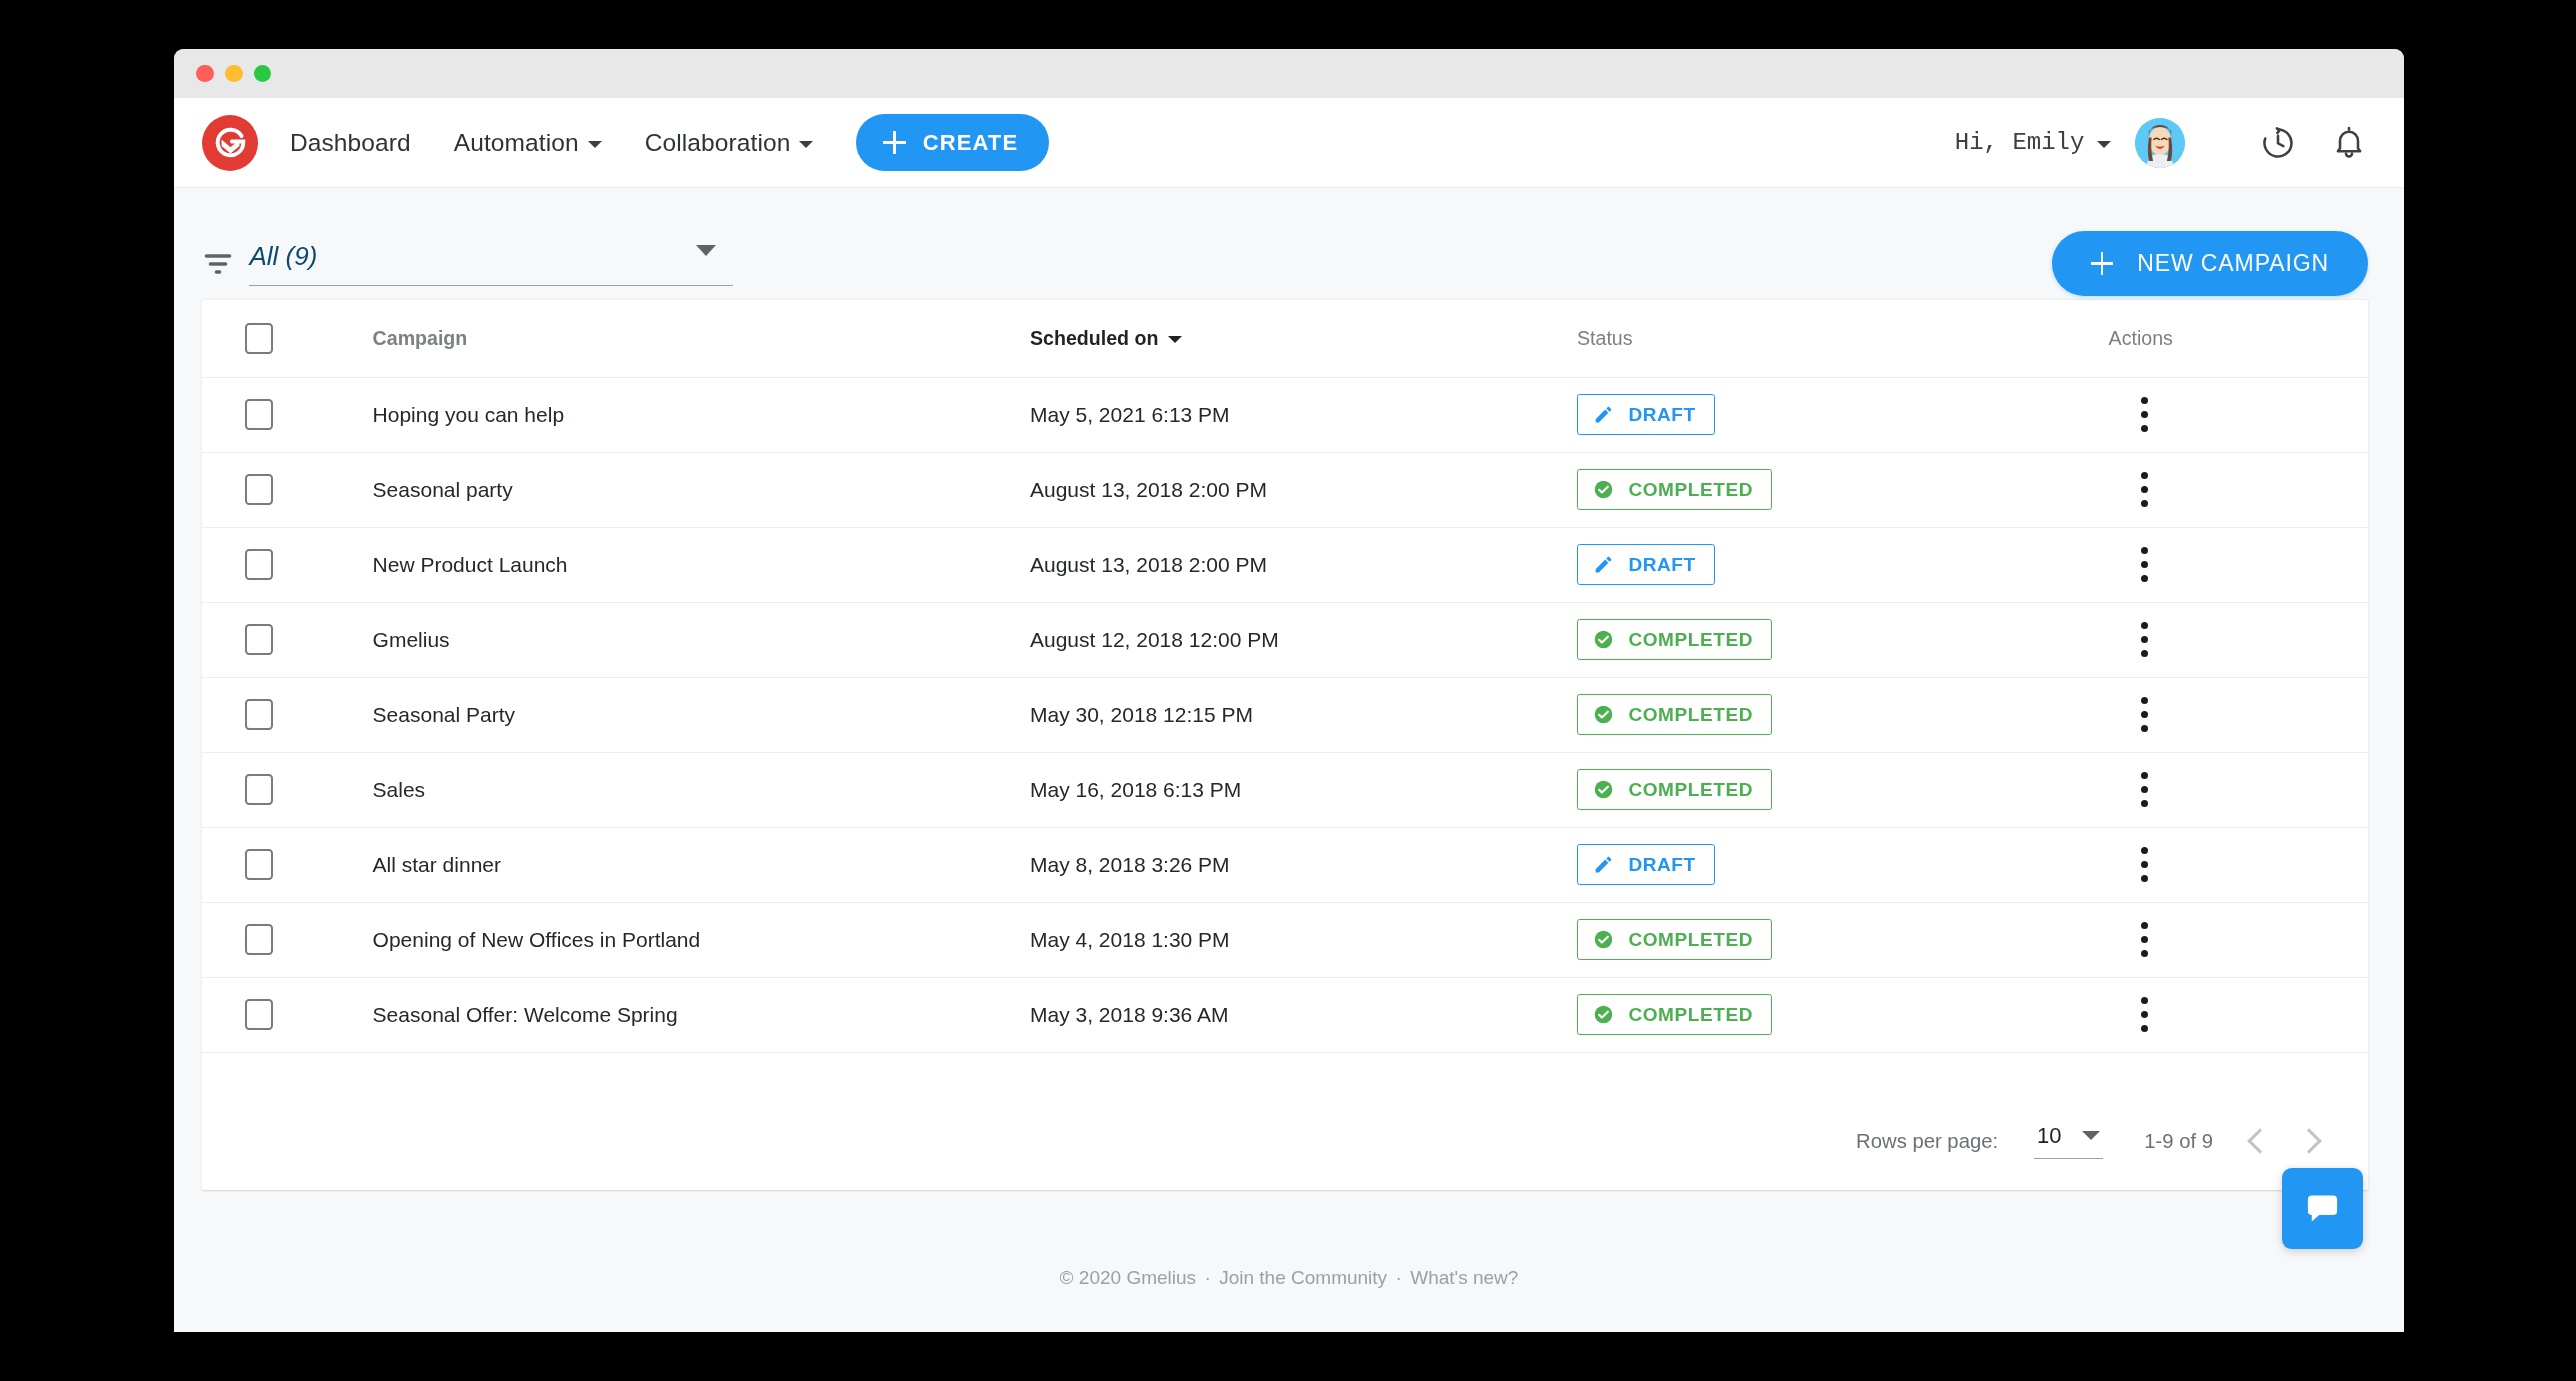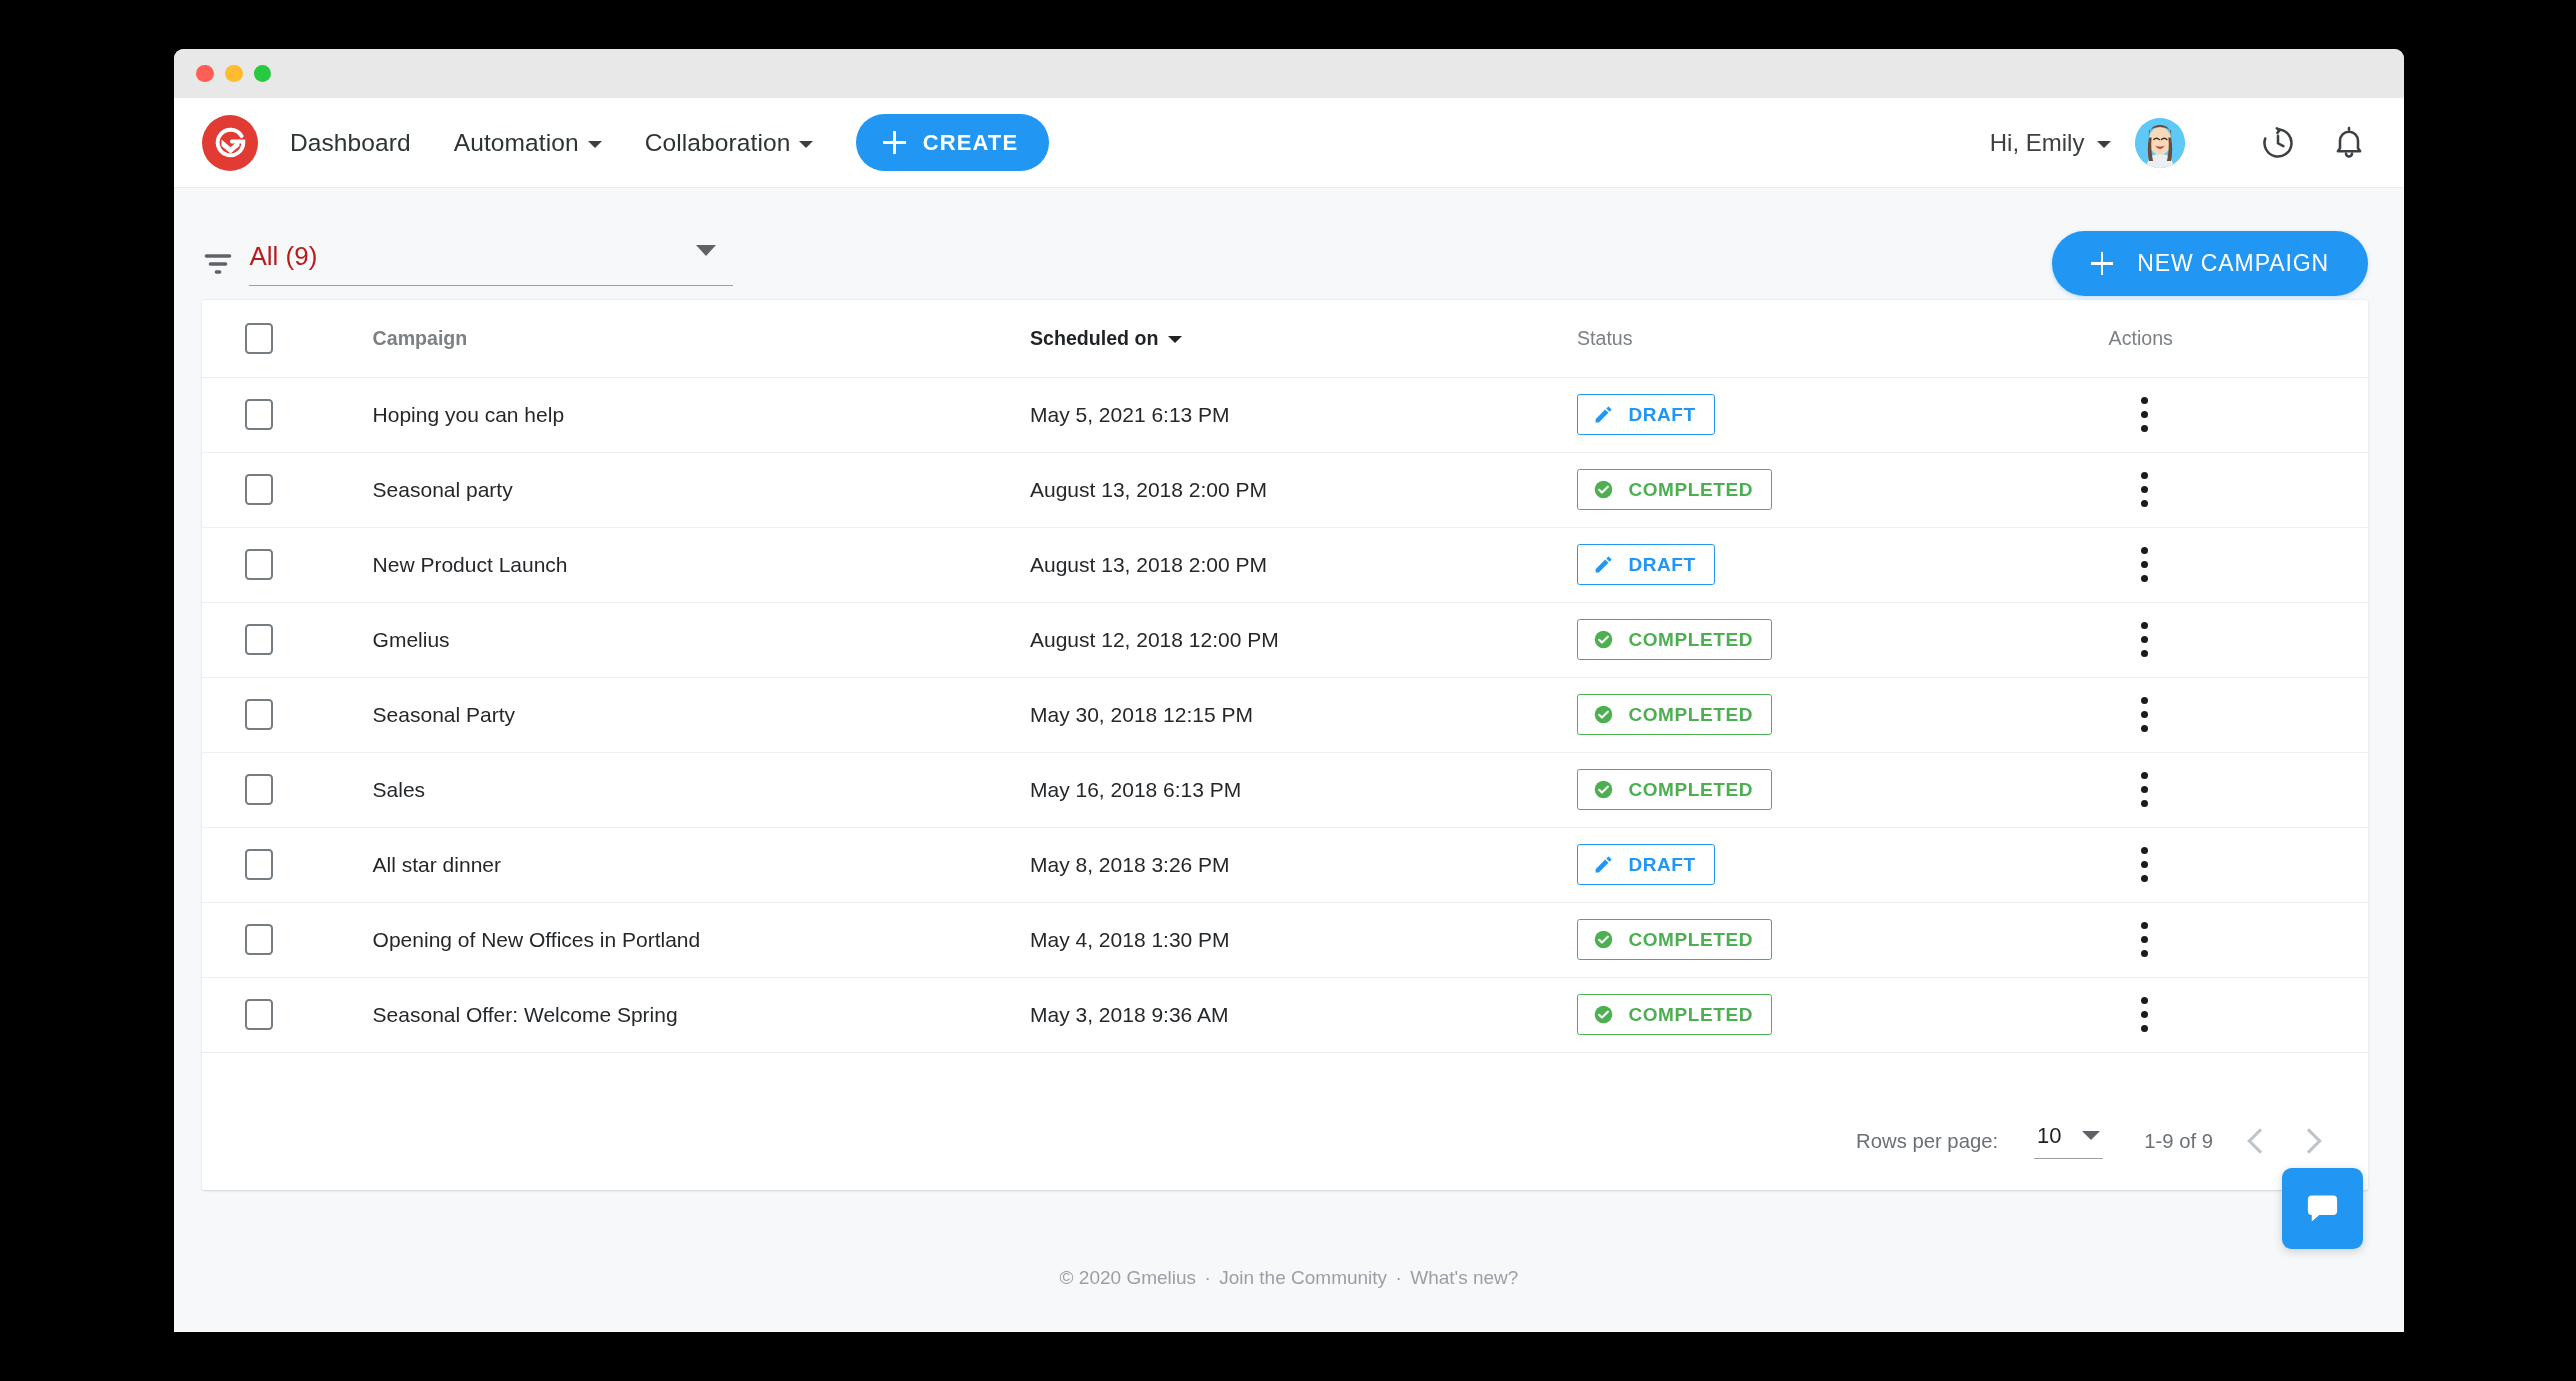--- a/index.html
+++ b/index.html
@@ -106,20 +106,21 @@
     background: #fff;
   }
   .plus-ico:before { left: 0; top: 9.8px; width: 22.4px; height: 2.8px; }
   .plus-ico:after { top: 0; left: 9.8px; height: 22.4px; width: 2.8px; }
 
   .nav-right {
     margin-left: auto;
     display: flex;
     align-items: center;
     gap: 0;
+    font-family: Liberation Mono, monospace;
   }
   .greeting {
     font-size: 24px;
     color: #3c4043;
     display: flex;
     align-items: center;
     gap: 12.6px;
     cursor: pointer;
     margin-right: 24px;
     white-space: nowrap;
@@ -166,21 +167,22 @@
     position: relative;
     width: 484px;
     border-bottom: 1.4px solid #9aa0a6;
     padding-bottom: 12.6px;
     display: flex;
     align-items: center;
     cursor: pointer;
   }
   .filter-value {
     font-size: 26px;
-    color: #b91c1c;
+    color: #0c4a6e;
+    font-style: italic;
   }
   .caret-down {
     position: absolute;
     right: 17px; top: 4.2px;
     width: 0; height: 0;
     border-left: 10.5px solid transparent;
     border-right: 10.5px solid transparent;
     border-top: 11.2px solid #5f6368;
   }
 

